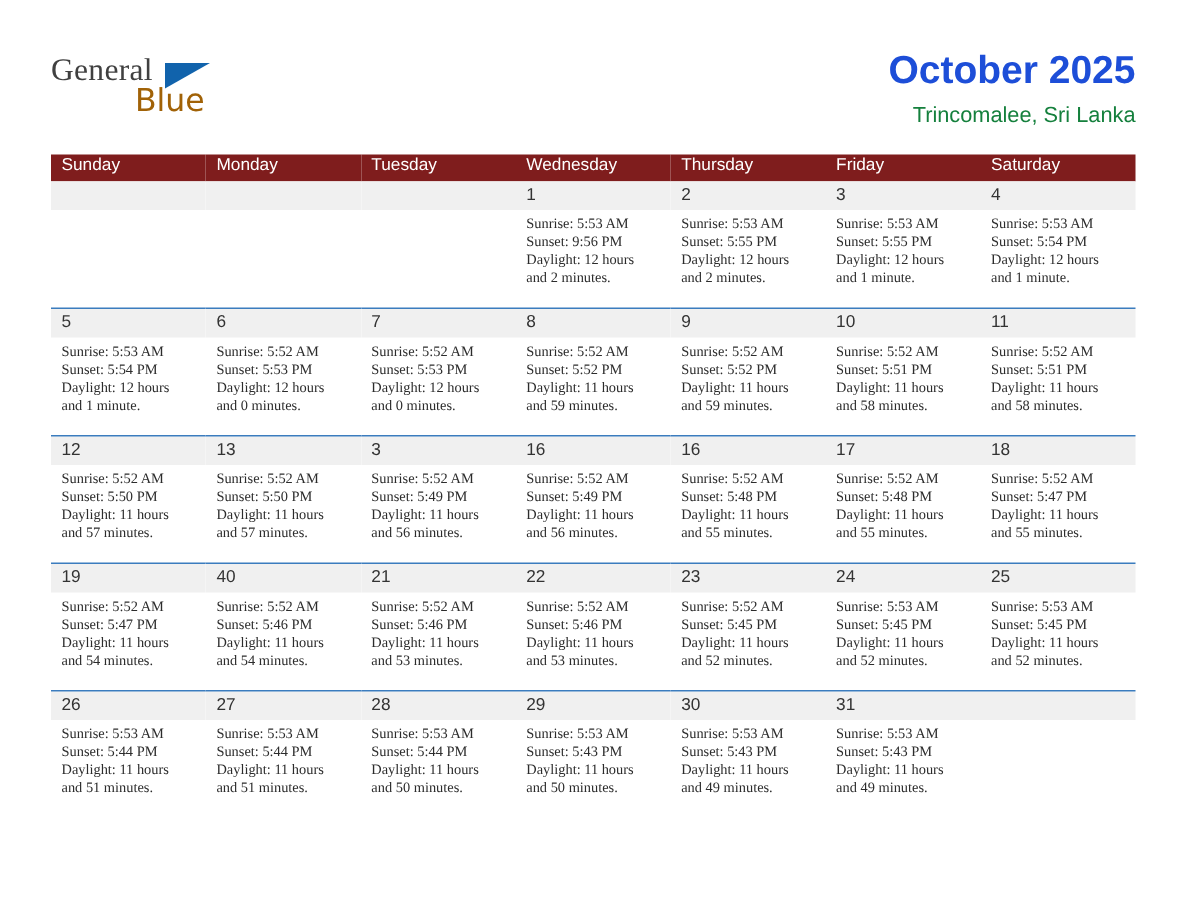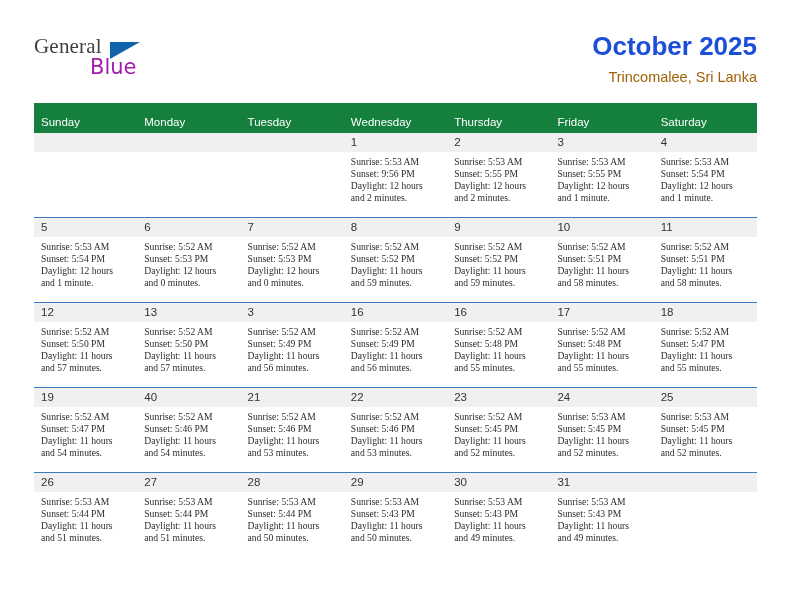--- a/index.html
+++ b/index.html
@@ -53,62 +53,62 @@
     width: 0;
     height: 0;
     border-left: 30px solid #1163ac;
     border-bottom: 17px solid transparent;
   }
   .logo-blue {
     position: absolute;
     left: 56px;
     top: 21px;
     font-size: 21px;
-    color: #a21caf;
+    color: #a16207;
     font-family: "DejaVu Sans", sans-serif;
     font-weight: 400;
   }
   .title-block {
     position: absolute;
     right: 35px;
     top: 30px;
     text-align: right;
   }
   .cal-title {
     font-size: 26px;
     color: #1d4ed8;
     font-weight: 700;
     line-height: 32px;
     white-space: nowrap;
   }
   .cal-subtitle {
     margin-top: 6px;
     font-size: 14.5px;
-    color: #a16207;
+    color: #15803d;
     font-weight: 400;
     line-height: 18px;
     white-space: nowrap;
   }
 
   
   .calendar {
     position: absolute;
     left: 34px;
     top: 103px;
     width: 723px;
     border-collapse: collapse;
     table-layout: fixed;
   }
   .calendar th {
-    background: #15803d;
+    background: #7f1d1d;
     color: #ffffff;
     font-size: 11.5px;
     font-weight: 400;
     text-align: left;
-    padding: 13px 0 5px 7px;
+    padding: 1px 0 5px 7px;
     height: 12px;
     border: none;
   }
   .calendar td {
     vertical-align: top;
     padding: 0;
     border: none;
     border-top: 1px solid #3b7cbe;
     height: 84px;
     background: #ffffff;

